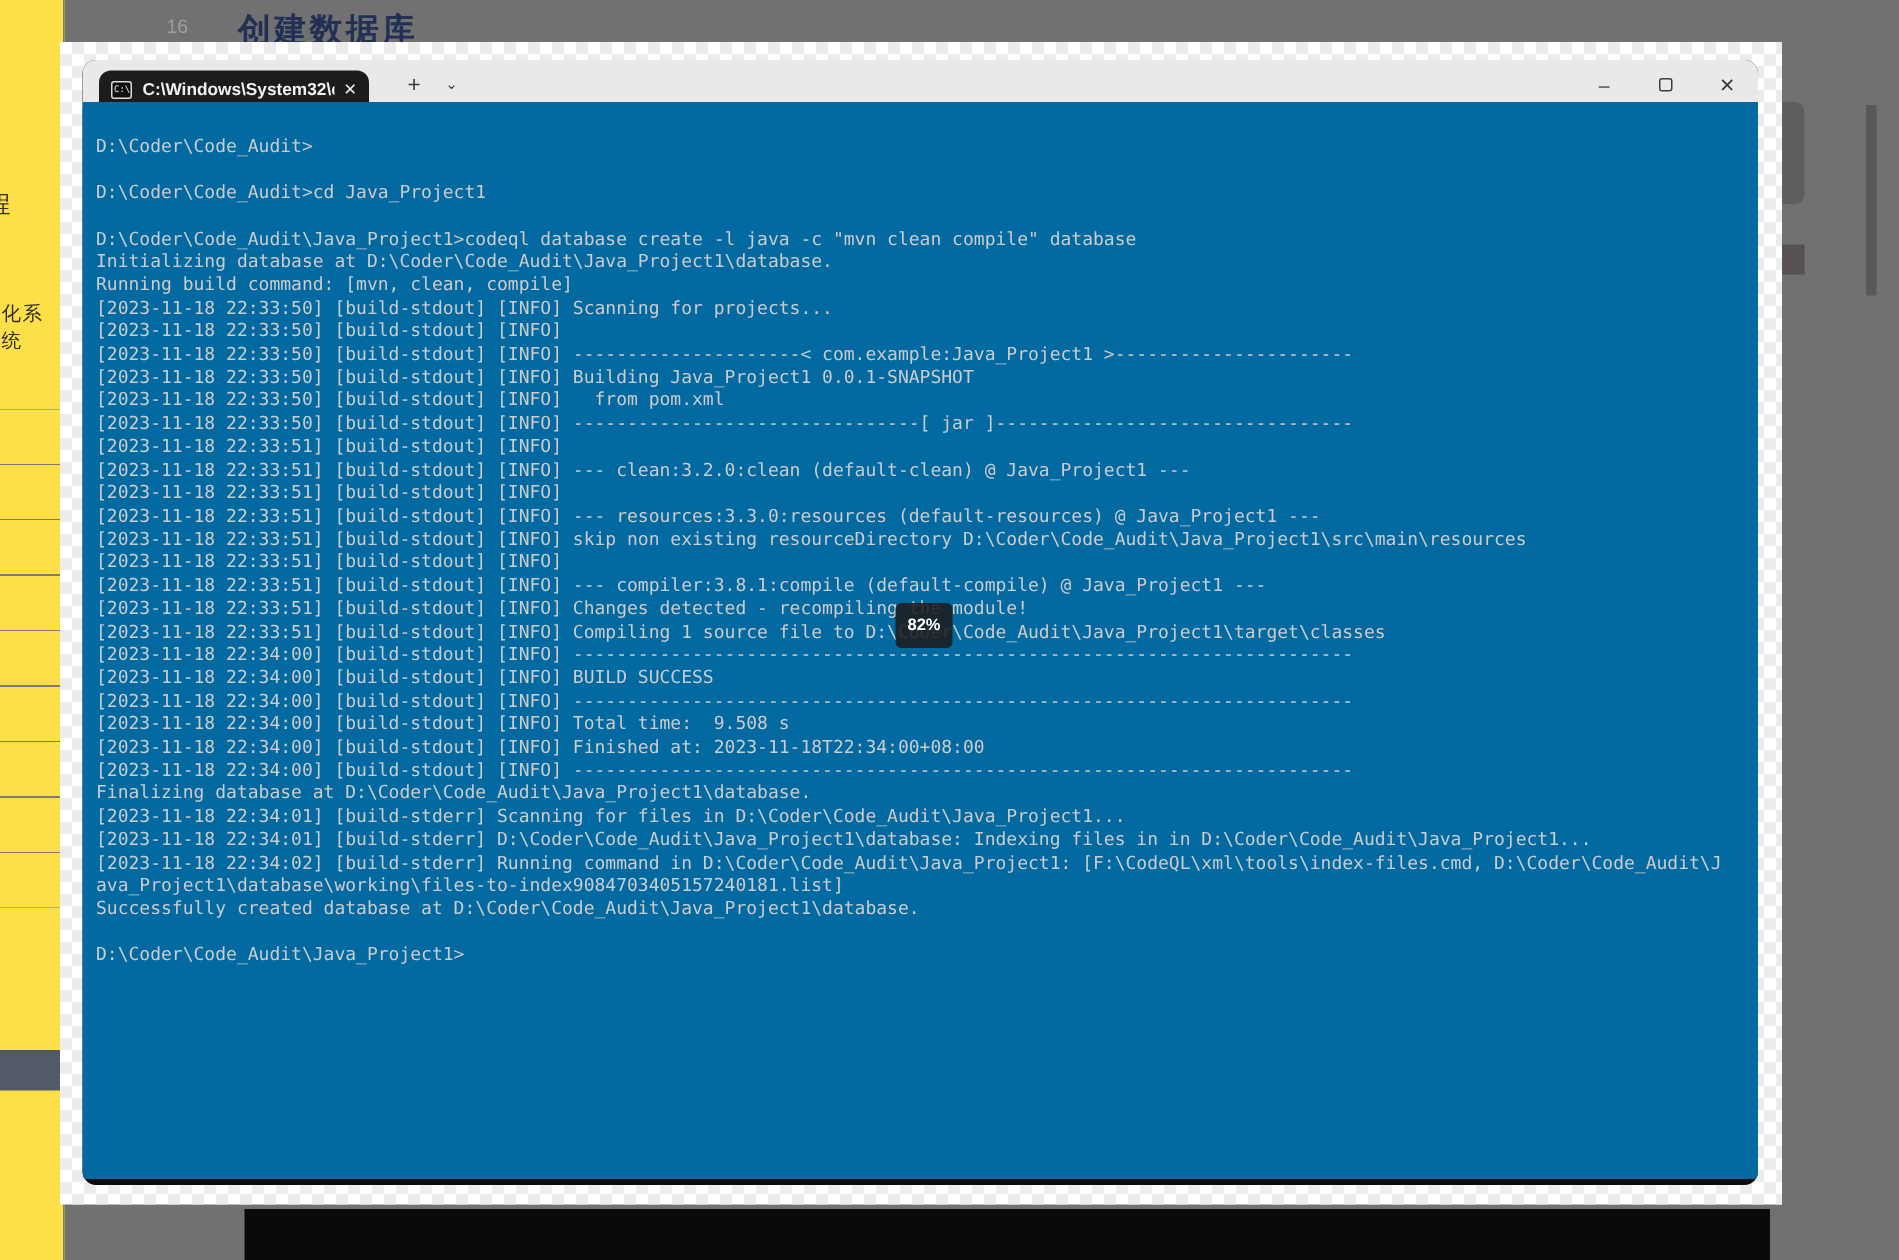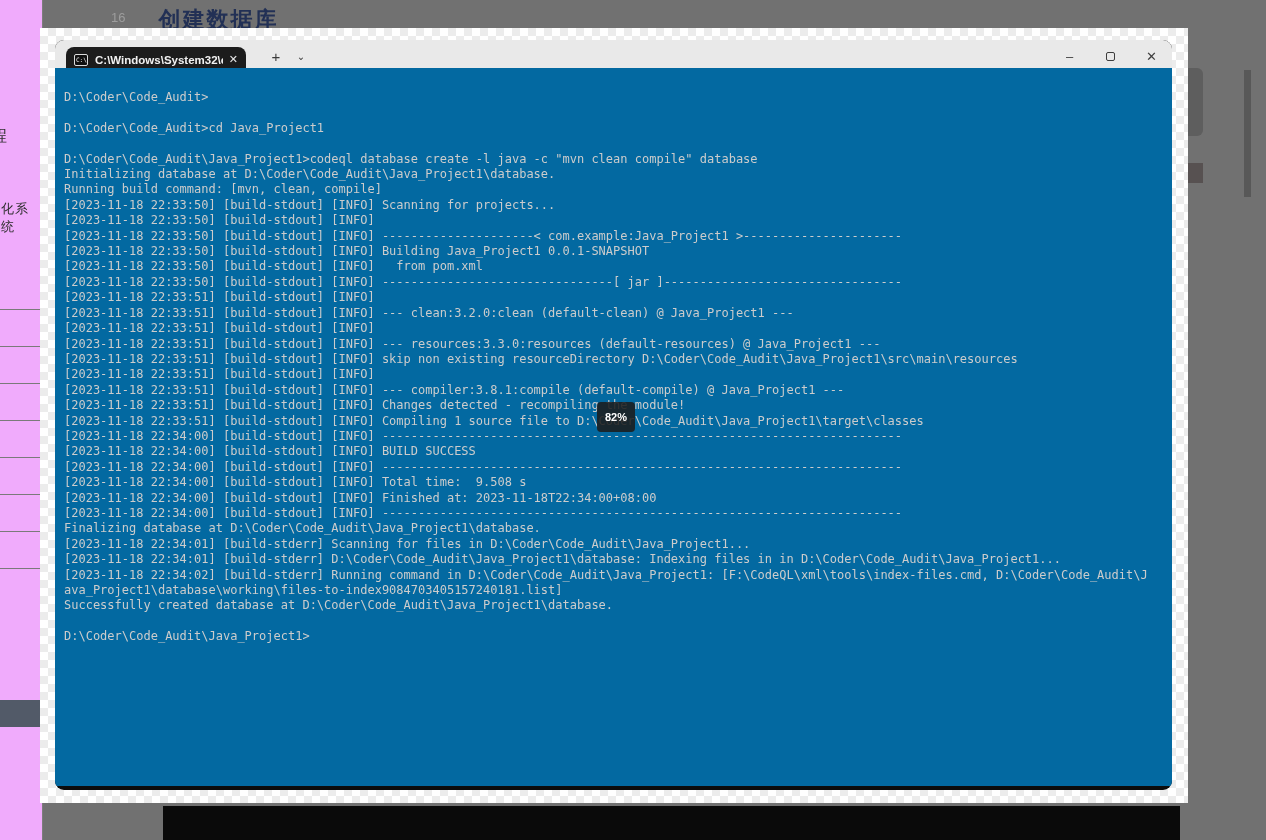--- a/index.html
+++ b/index.html
@@ -2,21 +2,21 @@
 <html><head>
 <meta charset="utf-8">
 <style>
   * { margin:0; padding:0; box-sizing:border-box; }
   html,body { width:1266px; height:840px; overflow:hidden; background:#717171;
               font-family:"Liberation Sans", sans-serif; }
 
   
   .bg-layer { position:absolute; left:0; top:0; width:1266px; height:840px; }
   .gutter { position:absolute; left:0; top:0; width:43px; height:840px;
-            background:#f0abfc; border-right:1px solid #7d7d7d; overflow:hidden; }
+            background:#fde047; border-right:1px solid #7d7d7d; overflow:hidden; }
   .gutter-txt1 { position:absolute; left:-9px; top:126px; font-size:16px; color:#303030; }
   .gutter-txt2 { position:absolute; left:1px; top:200px; font-size:13px; color:#2e2e2e; letter-spacing:1px; }
   .gutter-rows { position:absolute; left:0; top:273px; width:43px; height:332px;
                  background:repeating-linear-gradient(to bottom, transparent 0 36px, #7a7a7a 36px 37px); }
   .gutter-selected { position:absolute; left:0; top:700px; width:43px; height:27px; background:#525a68; }
 
   .doc-heading { position:absolute; left:111px; top:5px; display:flex; align-items:flex-start; }
   .doc-heading .num { font-size:13px; color:#9d9d9d; margin-top:5px; }
   .doc-heading .title { font-size:22px; font-weight:bold; color:#223055; margin-left:33px; letter-spacing:2px; }
 

